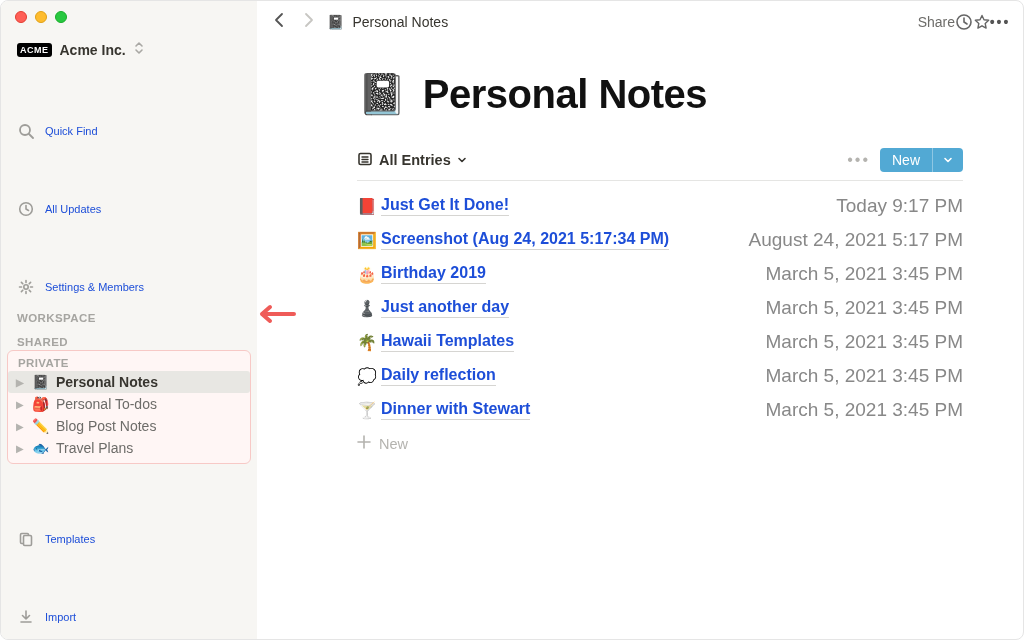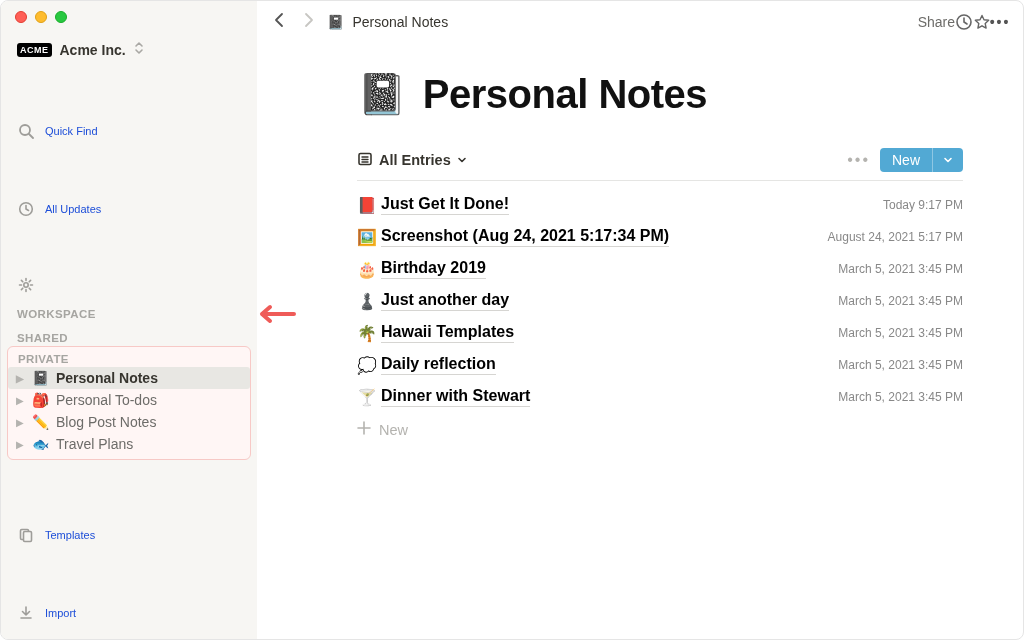--- a/index.html
+++ b/index.html
@@ -50,22 +50,22 @@
   .db-actions { margin-left:auto; display:flex; align-items:center; gap:10px;}
   .dots { color:#b4b3af; letter-spacing:2px; font-size:16px;}
   .new-btn { background:#52a9d4; color:#fff; border-radius:4px; display:flex; align-items:center; font-size:14px; font-weight:500; overflow:hidden;}
   .new-btn .lbl{ padding:4px 12px;}
   .new-btn .dd{ padding:4px 10px; border-left:1px solid rgba(255,255,255,.35);}
   .db-divider { border-top:1px solid #e5e5e3; margin-top:2px;}
 
   .entries { margin-top:8px;}
   .entry { display:flex; align-items:center; padding:6px 0;}
   .entry .emoji{ width:24px; font-size:16px;}
-  .entry .etitle{ font-size:16px; font-weight:600; color:#000000; border-bottom:1px solid #d6d5d2; padding-bottom:1px;}
-  .entry .etime{ margin-left:auto; font-size:12px; color:#888;}
+  .entry .etitle{ font-size:16px; font-weight:600; color:#1d4ed8; border-bottom:1px solid #d6d5d2; padding-bottom:1px;}
+  .entry .etime{ margin-left:auto; font-size:19px; color:#888;}
   .new-entry { display:flex; align-items:center; gap:8px; padding:8px 0; color:#b4b3af; font-size:14.5px;}
 
   
   .arrow-callout { position:absolute; left:255px; top:301px; color:#ef5b58; font-size:30px; font-weight:700;}
   .arrow-callout svg{ display:block;}
 
   
   .ic { width:18px; height:18px; display:inline-flex; align-items:center; justify-content:center; color:#9e9d99;}
   .sb-item .ic, .new-page .ic { width:18px;}
 </style>
@@ -109,20 +109,21 @@
       </span>
       <span>All Updates</span>
     </div>
     <div class="sb-item">
       <span class="ic">
         <svg width="16" height="16" viewBox="0 0 16 16">
             <circle cx="8" cy="8" r="2.2" stroke="currentColor" stroke-width="1.6" fill="none"></circle>
             <path d="M8 1.5v2M8 12.5v2M1.5 8h2M12.5 8h2M3.4 3.4l1.4 1.4M11.2 11.2l1.4 1.4M12.6 3.4l-1.4 1.4M4.8 11.2l-1.4 1.4" stroke="currentColor" stroke-width="1.6" stroke-linecap="round"></path>
           </svg>
       </span>
+      <span>Settings &amp; Members</span>
     </div>
 
     <div class="sb-section-label">WORKSPACE</div>
     <div class="sb-section-label">SHARED</div>
 
     <div class="private-box">
       <div class="sb-section-label">PRIVATE</div>
       <div class="sb-page active">
         <span class="tri">▶</span>
         <span class="emoji">📓</span>

